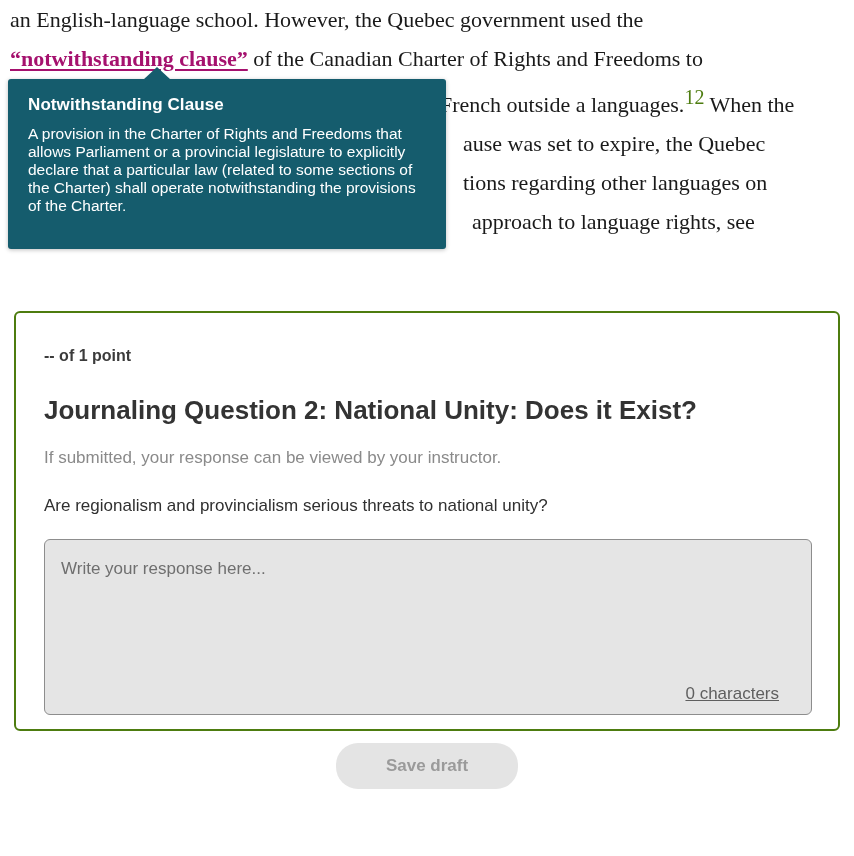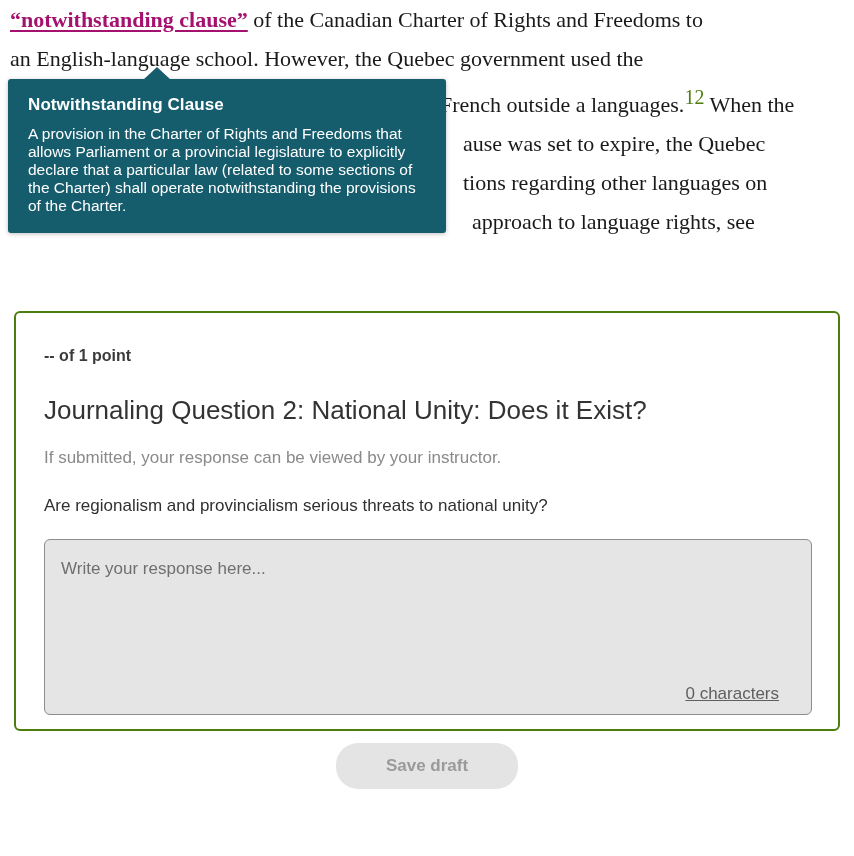--- a/index.html
+++ b/index.html
@@ -50,21 +50,21 @@
 
   
   .tooltip {
     position: absolute;
     left: 8px;
     top: 79px;
     width: 438px;
     background: #155c6d;
     color: #ffffff;
     border-radius: 3px;
-    padding: 16px 20px 18px 20px;
+    padding: 16px 20px 34px 20px;
     box-sizing: border-box;
     box-shadow: 0 1px 4px rgba(0,0,0,0.25);
   }
   .tooltip-arrow {
     position: absolute;
     left: 135px;
     top: -12px;
     width: 0;
     height: 0;
     border-left: 14px solid transparent;
@@ -98,21 +98,21 @@
   }
   .points {
     font-size: 16px;
     font-weight: bold;
     color: #3b3b3b;
     margin: 0 0 30px 0;
   }
   .q-title {
     font-size: 26px;
     color: #333333;
-    font-weight: normal;
+    font-weight: bold;
     margin: 0 0 22px 0;
   }
   .q-subtitle {
     font-size: 17px;
     color: #8a8a8a;
     margin: 0 0 28px 0;
   }
   .q-prompt {
     font-size: 17px;
     color: #303030;
@@ -179,24 +179,24 @@
     width: 188px;
     background: #8aa9b9;
     color: #ffffff;
   }
 </style>
 </head>
 <body>
 
 <div class="prose">
   <p class="line">
+    <span>an English-language school. However, the Quebec government used the</span>
+  </p>
+  <p class="line">
     <a class="term-link">“notwithstanding clause”</a><span> of the Canadian Charter of Rights and Freedoms to</span>
-  </p>
-  <p class="line">
-    <span>an English-language school. However, the Quebec government used the</span>
   </p>
   <p class="line">
     <span style="display:inline-block;width:430px"></span><span>French outside a languages.</span><span class="footnote">12</span><span> When the</span>
   </p>
   <p class="line">
     <span style="display:inline-block;width:453px"></span><span>ause was set to expire, the Quebec</span>
   </p>
   <p class="line">
     <span style="display:inline-block;width:453px"></span><span>tions regarding other languages on</span>
   </p>

